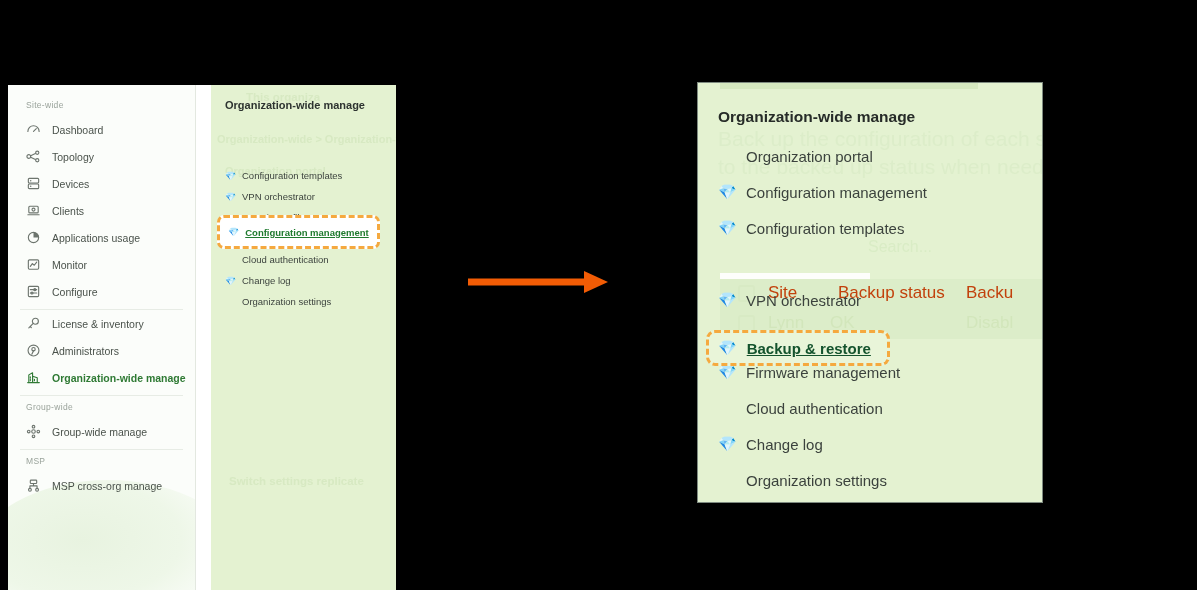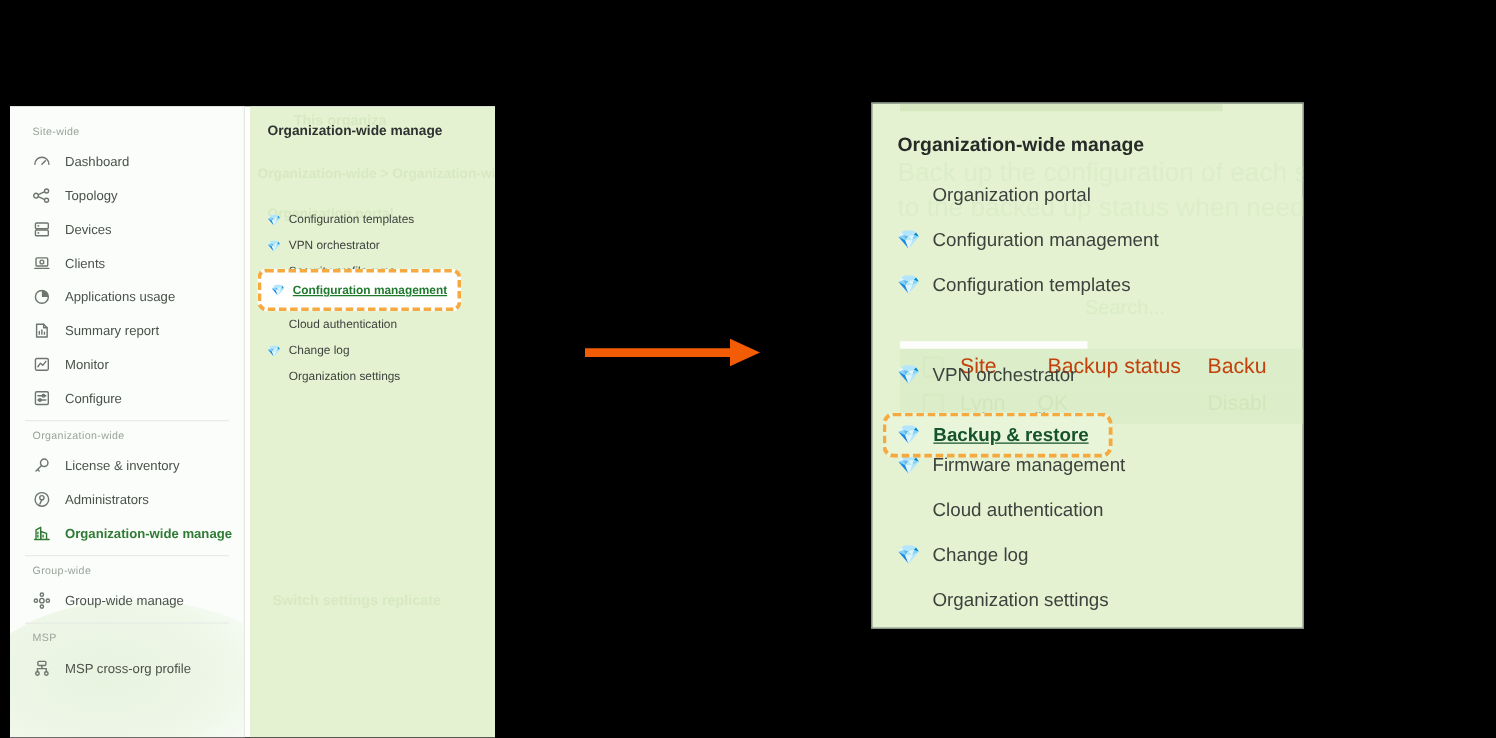--- a/index.html
+++ b/index.html
@@ -77,21 +77,21 @@
     width: 15px; height: 15px;
     flex: 0 0 15px;
     display: flex; align-items: center; justify-content: center;
   }
   .sb-icon svg { width: 15px; height: 15px; display: block; }
   .sb-item .sb-label { white-space: nowrap; }
 
   
   .menu-panel {
     position: absolute;
-    left: 192px; top: 0;
+    left: 203px; top: 0;
     width: 200px;
     height: 505px;
     background: #e4f2d1;
     overflow: hidden;
   }
   .menu-ghost {
     position: absolute;
     color: #d7e9c2;
     font-weight: bold;
     white-space: nowrap;
@@ -331,49 +331,38 @@
               <svg viewBox="0 0 16 16">
                 <circle stroke="#6d756e" stroke-width="1.2" fill="none" stroke-linecap="round" stroke-linejoin="round" cx="8" cy="8" r="5.5"></circle>
                 <path fill="#6d756e" d="M8 2.5A5.5 5.5 0 0 1 13.5 8H8z"></path>
               </svg>
             </span>
             <span class="sb-label">Applications usage</span>
           </div>
           <div class="sb-item">
             <span class="sb-icon">
               <svg viewBox="0 0 16 16">
-                <path stroke="#6d756e" stroke-width="1.2" fill="none" stroke-linecap="round" stroke-linejoin="round" d="M3.5 2.5h6l3 3v8h-9z"></path>
-                <path stroke="#6d756e" stroke-width="1.2" fill="none" stroke-linecap="round" stroke-linejoin="round" d="M9.5 2.5v3h3"></path>
-                <path stroke="#6d756e" stroke-width="1.2" fill="none" stroke-linecap="round" stroke-linejoin="round" d="M5.8 11V8.8M8 11V7.4M10.2 11v-1.6"></path>
-              </svg>
-            </span>
-            <span class="sb-label">Summary report</span>
-          </div>
-          <div class="sb-item">
-            <span class="sb-icon">
-              <svg viewBox="0 0 16 16">
                 <rect stroke="#6d756e" stroke-width="1.2" fill="none" stroke-linecap="round" stroke-linejoin="round" x="2.5" y="3" width="11" height="10" rx="1.2"></rect>
                 <path stroke="#6d756e" stroke-width="1.2" fill="none" stroke-linecap="round" stroke-linejoin="round" d="M4.6 10l2.2-3 2 1.8 2.6-3.4"></path>
               </svg>
             </span>
             <span class="sb-label">Monitor</span>
           </div>
           <div class="sb-item">
             <span class="sb-icon">
               <svg viewBox="0 0 16 16">
                 <rect stroke="#6d756e" stroke-width="1.2" fill="none" stroke-linecap="round" stroke-linejoin="round" x="2.5" y="2.5" width="11" height="11" rx="1.2"></rect>
                 <path stroke="#6d756e" stroke-width="1.2" fill="none" stroke-linecap="round" stroke-linejoin="round" d="M4.6 6h6.8M4.6 9.6h6.8"></path>
                 <circle stroke="#6d756e" stroke-width="1.2" fill="none" stroke-linecap="round" stroke-linejoin="round" cx="9.4" cy="6" r="1.1"></circle>
                 <circle stroke="#6d756e" stroke-width="1.2" fill="none" stroke-linecap="round" stroke-linejoin="round" cx="6.4" cy="9.6" r="1.1"></circle>
               </svg>
             </span>
             <span class="sb-label">Configure</span>
           </div>
           <div class="sb-divider"></div>
-          <div class="sb-group-label">Organization-wide</div>
           <div class="sb-item">
             <span class="sb-icon">
               <svg viewBox="0 0 16 16">
                 <circle stroke="#6d756e" stroke-width="1.2" fill="none" stroke-linecap="round" stroke-linejoin="round" cx="10" cy="5.6" r="3.2"></circle>
                 <path stroke="#6d756e" stroke-width="1.2" fill="none" stroke-linecap="round" stroke-linejoin="round" d="M7.7 7.9L3 12.6M4.4 11.2l1.3 1.3"></path>
               </svg>
             </span>
             <span class="sb-label">License &amp; inventory</span>
           </div>
           <div class="sb-item">
@@ -415,21 +404,21 @@
           <div class="sb-group-label">MSP</div>
           <div class="sb-item">
             <span class="sb-icon">
               <svg viewBox="0 0 16 16">
                 <rect stroke="#6d756e" stroke-width="1.2" fill="none" stroke-linecap="round" stroke-linejoin="round" x="4.6" y="2.2" width="6.8" height="3.6" rx="0.8"></rect>
                 <path stroke="#6d756e" stroke-width="1.2" fill="none" stroke-linecap="round" stroke-linejoin="round" d="M8 5.8v2.6M4.2 11V8.4h7.6V11"></path>
                 <circle stroke="#6d756e" stroke-width="1.2" fill="none" stroke-linecap="round" stroke-linejoin="round" cx="4.2" cy="12.6" r="1.5"></circle>
                 <circle stroke="#6d756e" stroke-width="1.2" fill="none" stroke-linecap="round" stroke-linejoin="round" cx="11.8" cy="12.6" r="1.5"></circle>
               </svg>
             </span>
-            <span class="sb-label">MSP cross-org profile</span>
+            <span class="sb-label">MSP cross-org manage</span>
           </div>
         </div>
     </div>
 
     <div class="menu-panel">
       <div class="menu-ghost g1">This organiza</div>
       <div class="menu-ghost g2">Organization-wide &gt; Organization-wide mana</div>
       <div class="menu-ghost g3">Organization portal</div>
       <div class="menu-ghost g4">Switch settings replicate</div>
 

